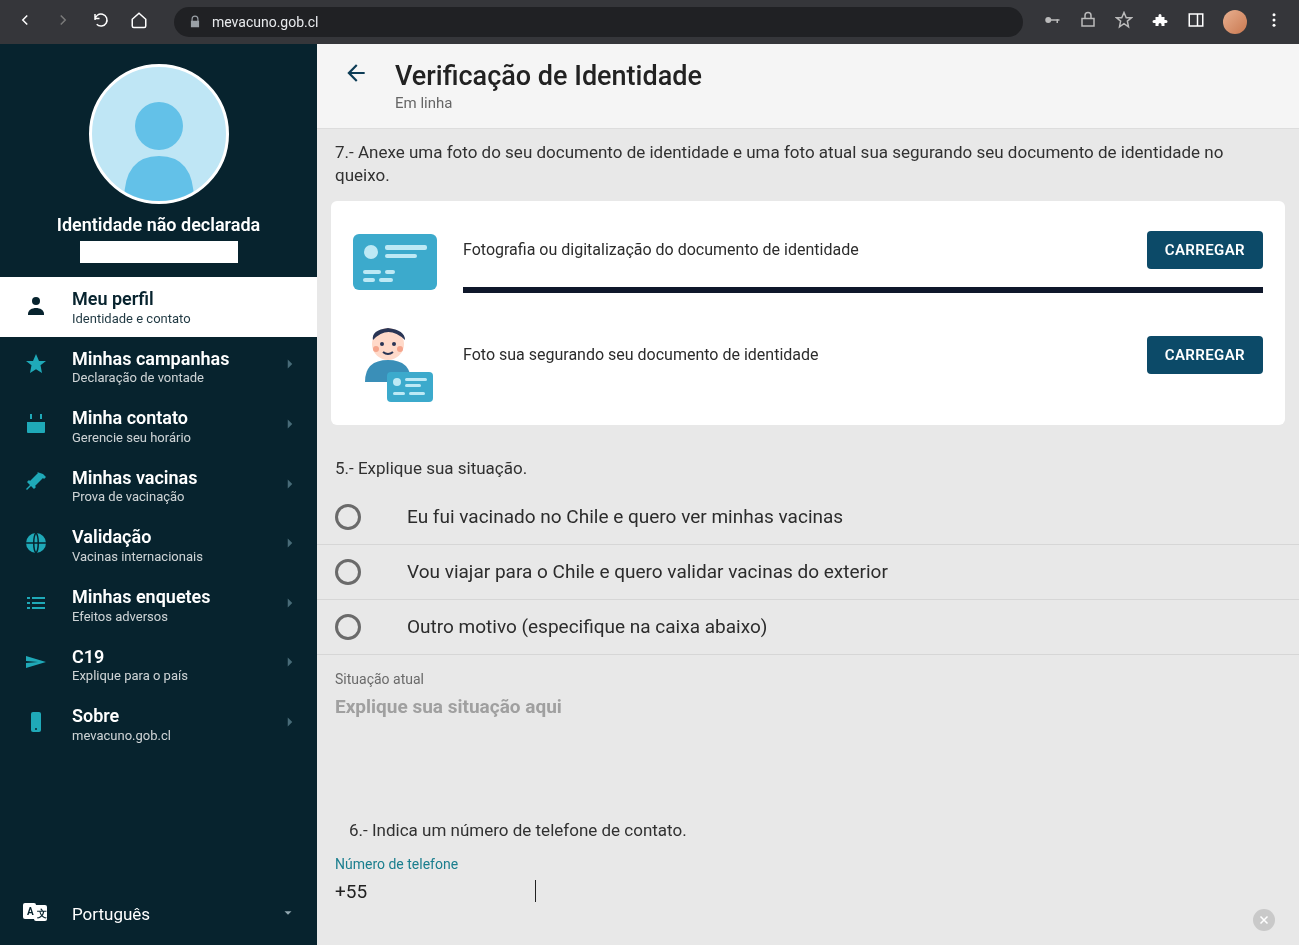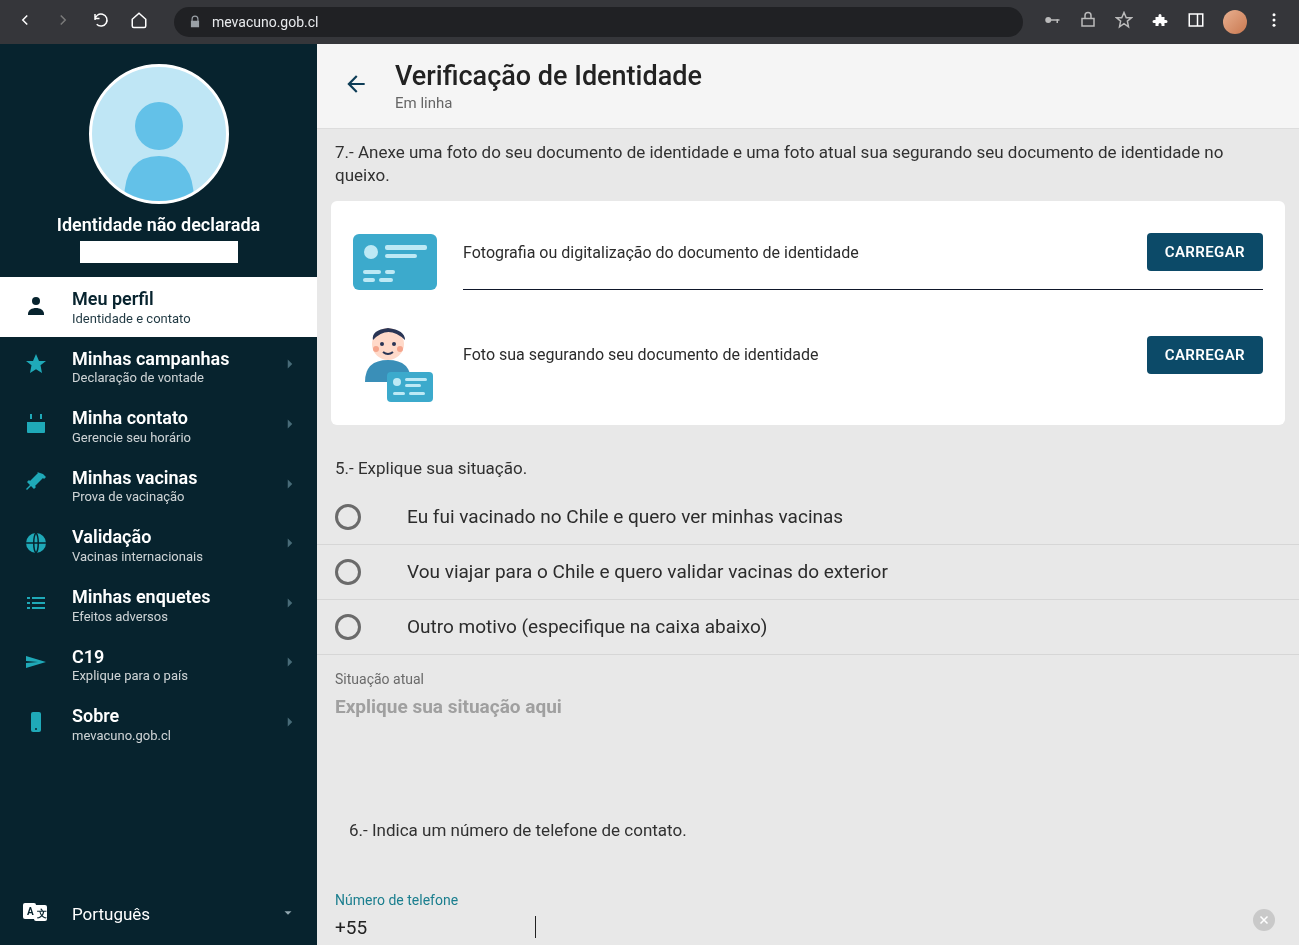--- a/index.html
+++ b/index.html
@@ -38,40 +38,40 @@
 .nav-item .chevron { color: #486b78; }
 .nav-item .chevron svg { width: 18px; height: 18px; fill: #486b78; }
 .lang-block { margin-top: auto; padding: 16px 22px 18px; display: flex; align-items: center; gap: 22px; }
 .lang-block .lang-icon { width: 28px; display: flex; justify-content: center; }
 .lang-block .lang-icon svg { width: 26px; height: 22px; fill: #fff; }
 .lang-block .lang-label { flex: 1; font-size: 17px; }
 .lang-block .lang-arrow svg { width: 14px; height: 14px; fill: #92a8b1; }
 
 
 .main { flex: 1; background: #e8e8e8; overflow-y: auto; }
-.header-bar { background: #f5f5f5; padding: 16px 26px; display: flex; align-items: center; gap: 26px; border-bottom: 1px solid #ddd; }
+.header-bar { background: #f5f5f5; padding: 16px 26px; display: flex; gap: 26px; border-bottom: 1px solid #ddd; }
 .header-bar .back-arrow { cursor: pointer; }
 .header-bar .back-arrow svg { width: 26px; height: 26px; fill: #0d3c56; }
 .header-titles .page-title { font-size: 27px; font-weight: 500; color: #222; }
 .header-titles .page-subtitle { font-size: 15px; color: #666; margin-top: 2px; }
 .content { padding: 0 0 20px; }
 .section-text { font-size: 17px; color: #313131; padding: 12px 18px 10px; line-height: 1.35; }
 .upload-card { background: #fff; border-radius: 6px; margin: 4px 14px 0; padding: 10px 22px; }
 .upload-row { display: flex; align-items: center; gap: 20px; padding: 14px 0; }
 .upload-row + .upload-row { border-top: 0; }
-.upload-row .row-inner { flex: 1; display: flex; align-items: center; justify-content: space-between; border-bottom: 1px solid #0f172a; padding-bottom: 18px; margin-left: 6px; }
+.upload-row .row-inner { flex: 1; display: flex; align-items: center; justify-content: space-between; border-bottom: 6px solid #0f172a; padding-bottom: 18px; margin-left: 6px; }
 .upload-row:last-child .row-inner { border-bottom: none; }
 .upload-row .thumb { width: 84px; height: 74px; display: flex; align-items: center; justify-content: center; }
 .upload-row .upload-label { font-size: 16px; color: #2c2c2c; }
 .upload-btn { background: #0c4a68; color: #fff; border: none; border-radius: 4px; padding: 10px 18px; font-size: 15px; font-weight: 600; letter-spacing: 0.4px; cursor: pointer; }
 .radio-row { display: flex; align-items: center; gap: 46px; padding: 14px 18px; border-bottom: 1px solid #d6d6d6; cursor: pointer; }
 .radio-row .radio { width: 26px; height: 26px; border: 3px solid #6a6a6a; border-radius: 50%; flex-shrink: 0; }
 .radio-row .radio-label { font-size: 19px; color: #2c2c2c; }
 .field-label { font-size: 14px; color: #6a6a6a; padding: 16px 18px 4px; }
-.field-label.accent { color: #1a7e8e; margin-top: 36px; }
+.field-label.accent { color: #1a7e8e; }
 .textarea { width: calc(100% - 36px); margin: 0 18px; border: none; background: transparent; font-size: 19px; color: #be185d; resize: none; height: 100px; padding: 4px 0; font-family: inherit; outline: none; font-weight: bold; }
 .textarea::placeholder { color: #a0a0a0; }
 .phone-input-wrap { padding: 0 18px; display: flex; align-items: center; }
 .phone-input { border: none; background: transparent; font-size: 19px; color: #222; padding: 4px 0; font-family: inherit; outline: none; width: 200px; }
 .cursor-bar { width: 1px; height: 22px; background: #222; display: inline-block; }
 .close-bubble { position: absolute; right: 24px; bottom: 14px; width: 22px; height: 22px; border-radius: 50%; background: #c9c9c9; display: flex; align-items: center; justify-content: center; cursor: pointer; }
 .close-bubble svg { width: 12px; height: 12px; fill: #fff; }
 .main { position: relative; }
 </style>
 </head>

